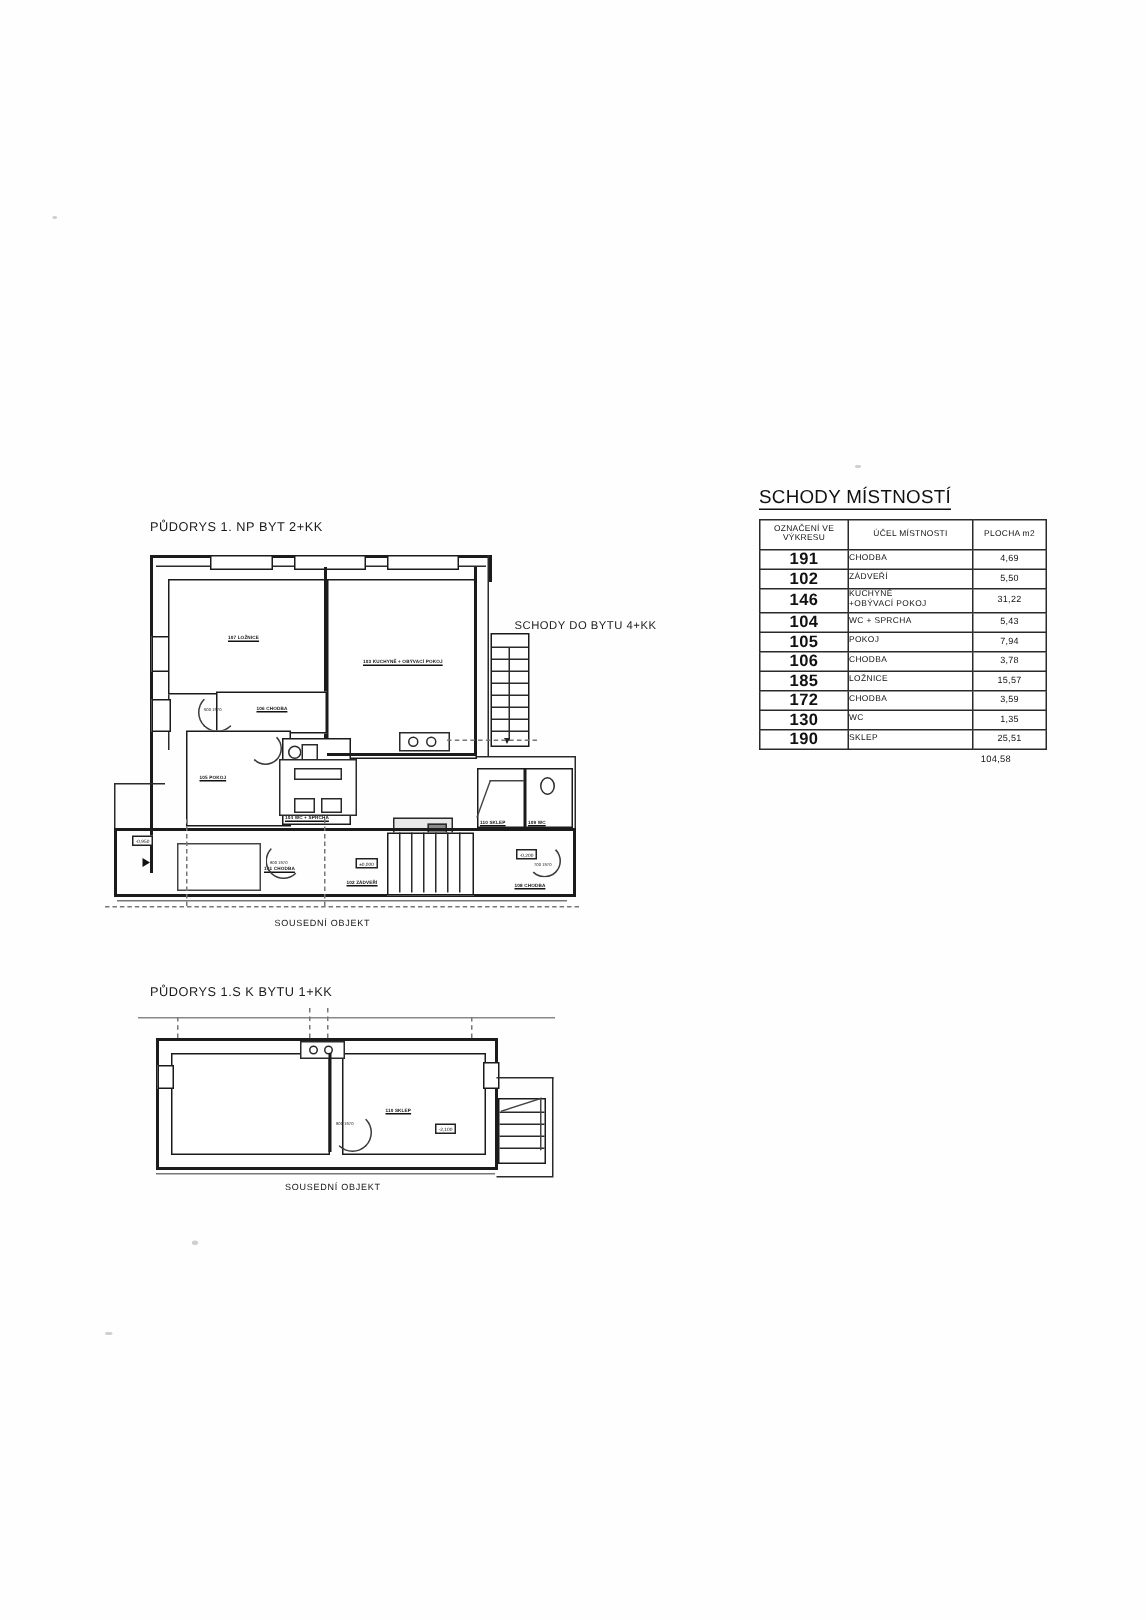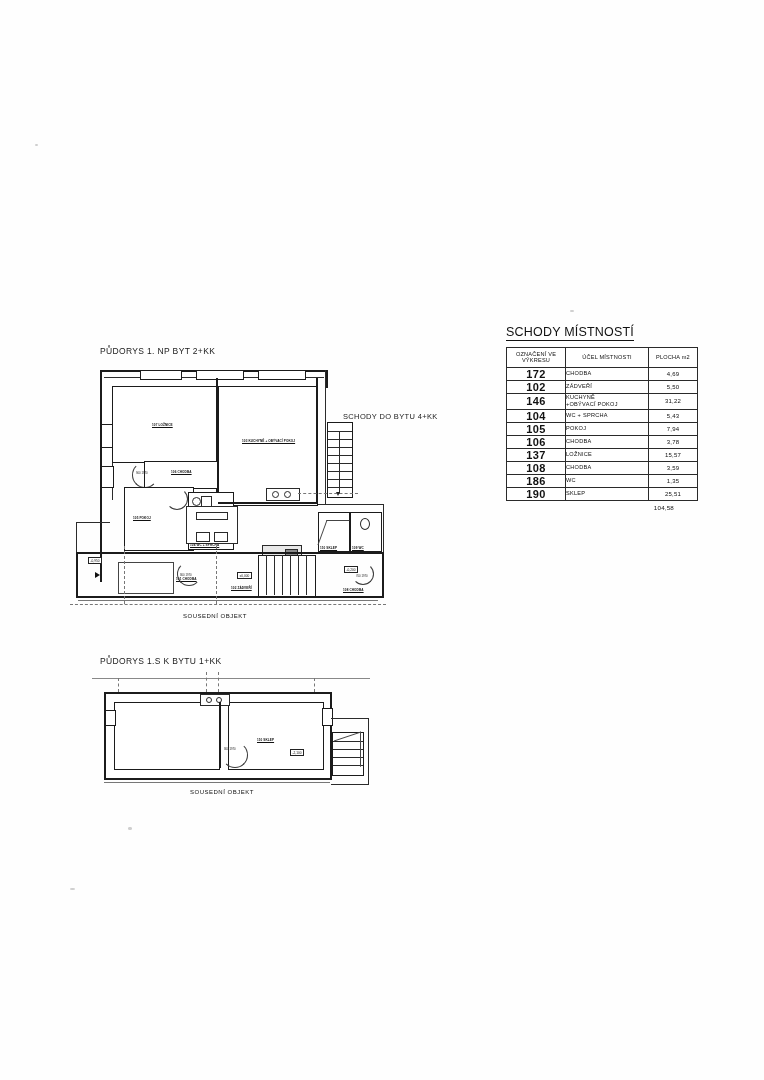--- a/index.html
+++ b/index.html
@@ -195,21 +195,21 @@
         <tr>
           <th class="c-code">OZNAČENÍ
 VE VÝKRESU</th>
           <th class="c-purpose">ÚČEL MÍSTNOSTI</th>
           <th class="c-area">PLOCHA
 m2</th>
         </tr>
       </thead>
       <tbody>
         <tr>
-          <td class="c-code">172</td>
+          <td class="c-code">191</td>
           <td class="c-purpose">CHODBA</td>
           <td class="c-area">4,69</td>
         </tr>
         <tr>
           <td class="c-code">102</td>
           <td class="c-purpose">ZÁDVEŘÍ</td>
           <td class="c-area">5,50</td>
         </tr>
         <tr>
           <td class="c-code">146</td>
@@ -226,31 +226,31 @@
           <td class="c-code">105</td>
           <td class="c-purpose">POKOJ</td>
           <td class="c-area">7,94</td>
         </tr>
         <tr>
           <td class="c-code">106</td>
           <td class="c-purpose">CHODBA</td>
           <td class="c-area">3,78</td>
         </tr>
         <tr>
-          <td class="c-code">137</td>
+          <td class="c-code">185</td>
           <td class="c-purpose">LOŽNICE</td>
           <td class="c-area">15,57</td>
         </tr>
         <tr>
-          <td class="c-code">108</td>
+          <td class="c-code">172</td>
           <td class="c-purpose">CHODBA</td>
           <td class="c-area">3,59</td>
         </tr>
         <tr>
-          <td class="c-code">186</td>
+          <td class="c-code">130</td>
           <td class="c-purpose">WC</td>
           <td class="c-area">1,35</td>
         </tr>
         <tr>
           <td class="c-code">190</td>
           <td class="c-purpose">SKLEP</td>
           <td class="c-area">25,51</td>
         </tr>
       </tbody>
     </table>

